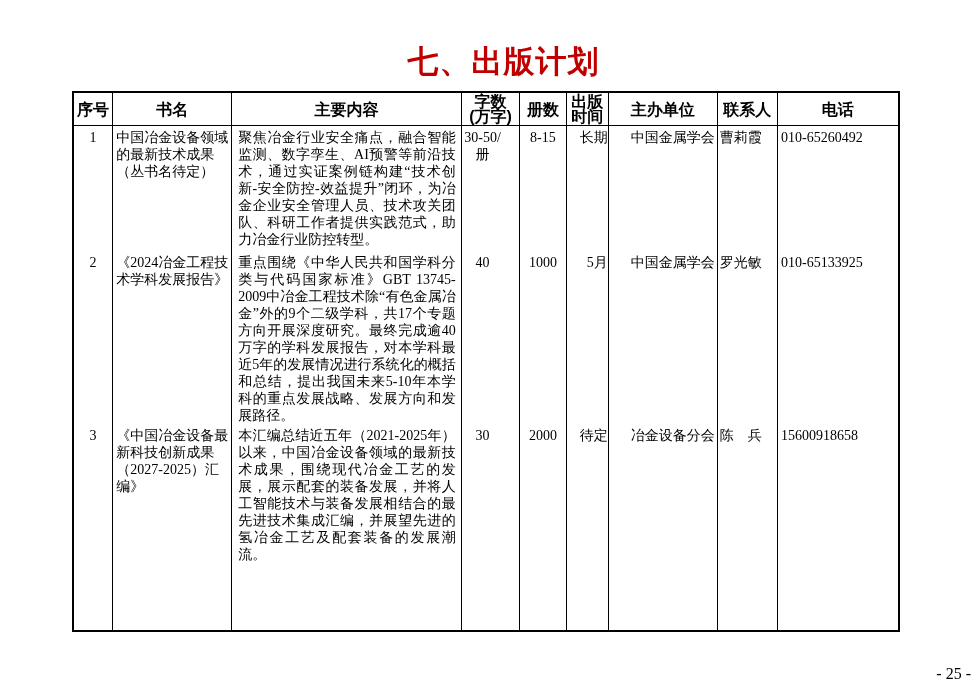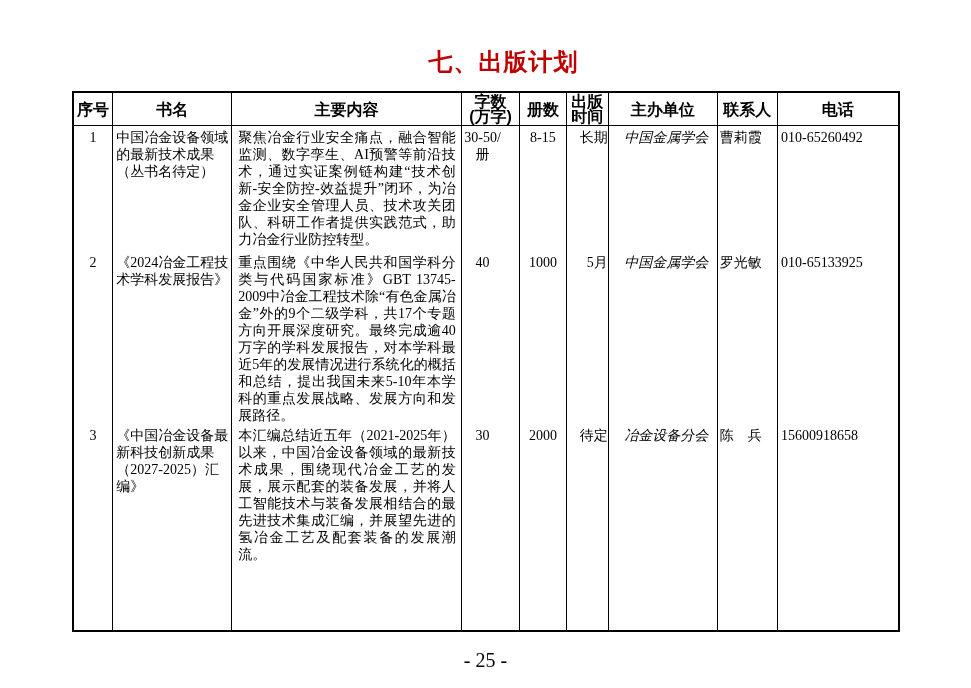--- a/index.html
+++ b/index.html
@@ -7,21 +7,21 @@
     width: 971px; height: 688px;
     background: #ffffff;
     font-family: "Liberation Serif", "DejaVu Serif", serif;
     color: #000;
   }
   .page { width: 971px; height: 688px; overflow: hidden; }
 
   .doc-title {
     margin: 46px 0 0 0;
     text-align: center;
-    font-size: 24px;
+    font-size: 31px;
     line-height: 32px;
     font-weight: 700;
     letter-spacing: 1px;
     font-family: "Liberation Sans", "DejaVu Sans", sans-serif;
     padding-left: 36px;
   }
 
   table.plan {
     border-collapse: collapse;
     table-layout: fixed;
@@ -63,28 +63,28 @@
   tr.row-1 { height: 125px; }
   tr.row-2 { height: 165px; }
   tr.row-3 { height: 207px; }
 
   td.no    { text-align: center; }
   td.book  { text-align: left; padding: 3px 1px 0 3px; }
   td.main  { text-align: justify; padding: 3px 5px 0 6px; }
   td.words { text-align: center; padding-left: 0; padding-right: 16px; }
   td.vols  { text-align: center; }
   td.time  { text-align: right; padding-left: 0; padding-right: 0; }
-  td.org   { text-align: center; padding-left: 9px; font-style: italic; }
+  td.org   { text-align: right; padding-left: 9px; }
   td.name  { }
   td.phone { text-align: left; padding-left: 3px; }
 
   .page-footer {
-    margin-top: 17px;
-    text-align: center;
-    font-size: 20px;
+    margin-top: 33px;
+    text-align: right;
+    font-size: 16px;
   }
 </style>
 </head>
 <body>
 
 <div class="page">
 
   <h1 class="doc-title" style="color: rgb(192, 0, 0);">七、出版计划</h1>
 
   <table class="plan">

